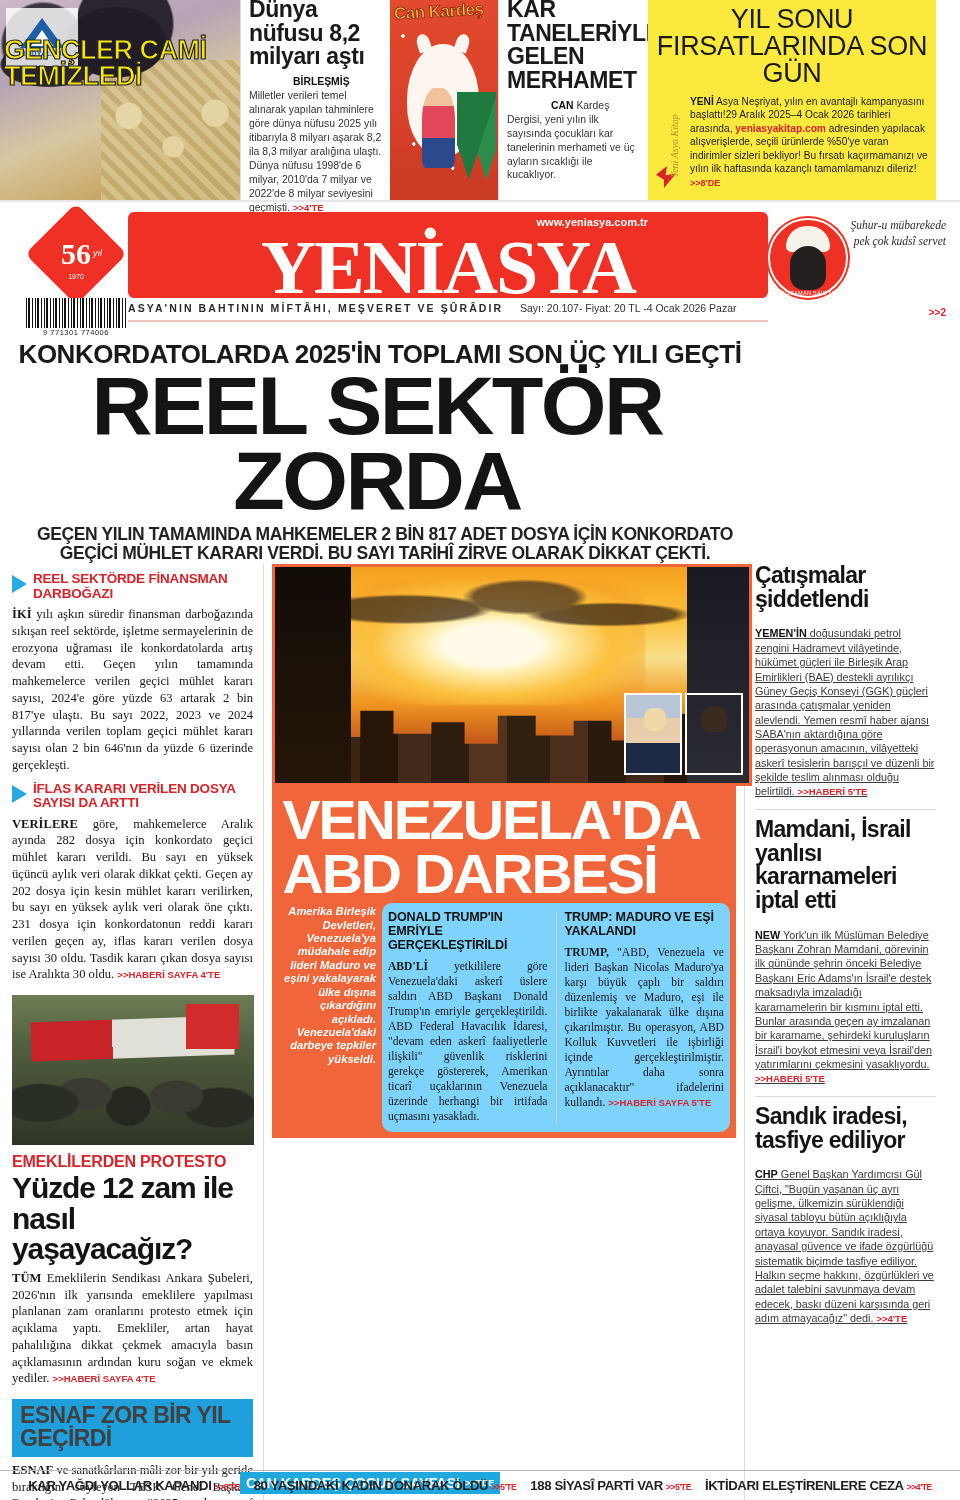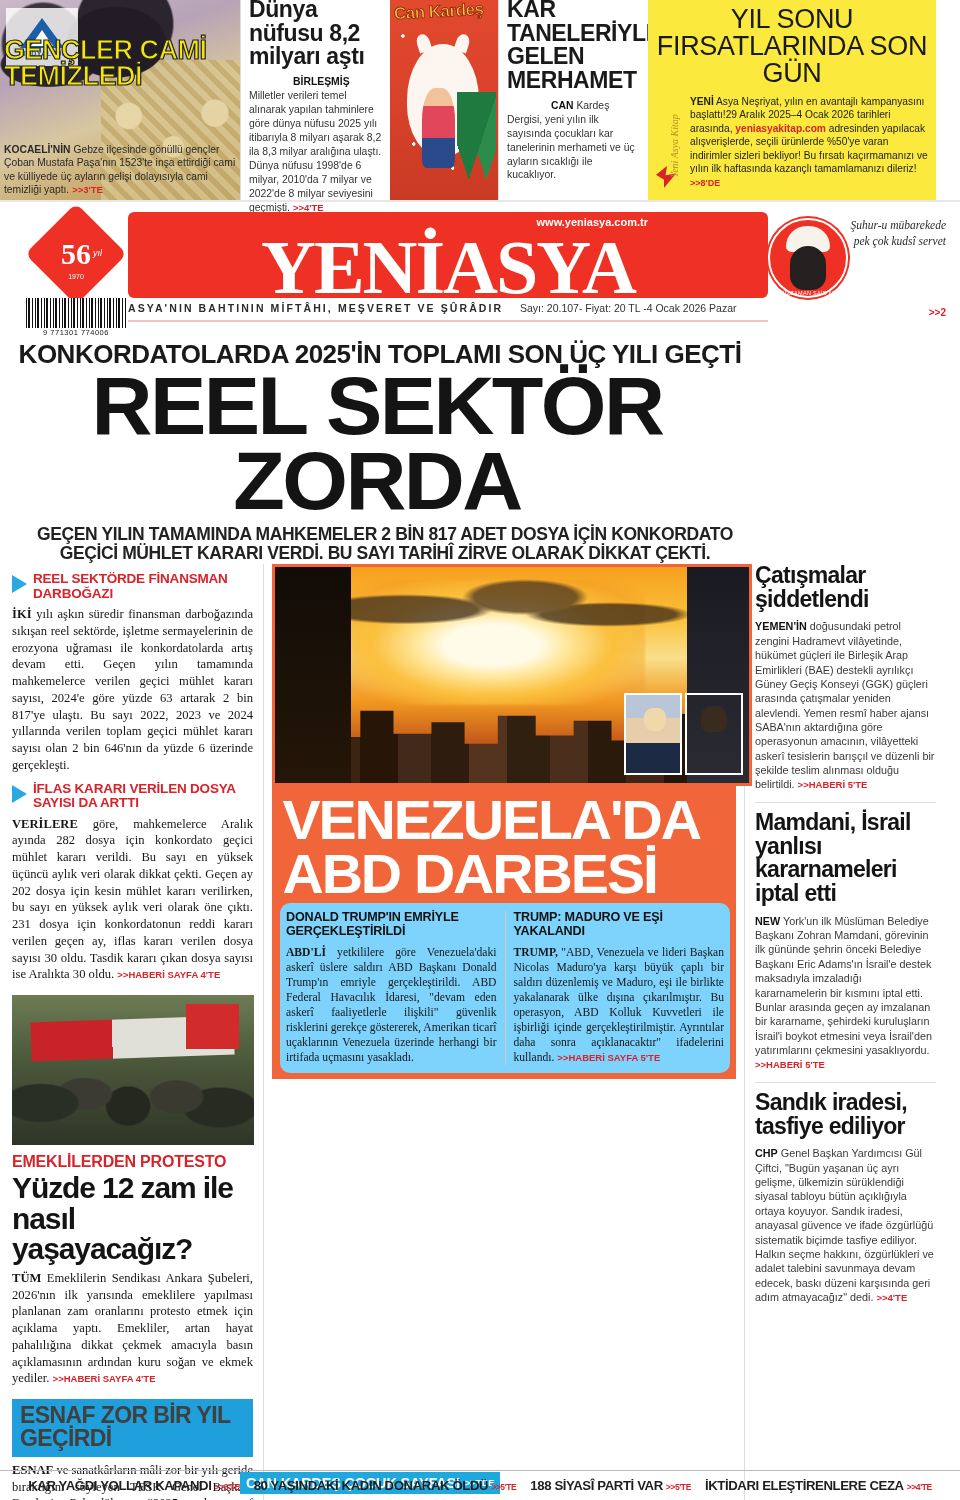--- a/index.html
+++ b/index.html
@@ -289,21 +289,21 @@
   }
   .vcards { flex:1; background:#7dd3fc; border-radius:10px; display:flex; padding:8px 6px; gap:8px;}
   .vcard { flex:1; }
   .vcard.second { border-left:1px solid #ccc; padding-left:8px; }
   .vc-h { font-size:12.6px; font-weight:800; line-height:1.1; letter-spacing:-.2px; color:#111; }
   .vc-b { font-family:"Liberation Serif",serif; font-size:11.6px; line-height:1.3; text-align:justify; margin-top:6px; color:#17171a;}
   .vc-b b{font-weight:700;}
 
   
   .rh { font-size:23px; font-weight:800; line-height:1.03; letter-spacing:-.7px; color:#141414;}
-  .rb { font-size:10.8px; line-height:1.33; margin-top:8px; color:#3a3a3a; }
+  .rb { font-size:10.8px; line-height:1.33; margin-top:15px; color:#3a3a3a;text-decoration:underline; }
   .rb b { color:#111; font-weight:700; }
   .rule { height:1px; background:#ddd; margin:10px 0 8px; }
 
   
   .ticker {
     position:absolute; left:0; bottom:0; width:960px; height:30px;
     border-top:1px solid #bbb; display:flex; align-items:center; justify-content:center; gap:14px;
     font-size:13.2px; font-weight:700; letter-spacing:-.4px; color:#1f1f1f;
   }
   .ticker .it { display:flex; align-items:baseline; gap:3px; white-space:nowrap;}
@@ -318,25 +318,20 @@
 
     <div class="tb-photo">
       <div class="imgfill"></div>
       <div class="ornament"></div>
       <div class="figs"></div>
       <div class="medlogo">
         <div class="tri"></div>
         <div class="mtxt">MEDYALOJI</div>
       </div>
       <div class="tb-overtitle">GENÇLER CAMİ TEMİZLEDİ</div>
-      <div class="tb-cap">
-        <b>KOCAELİ'NİN</b>
-        <span>Gebze ilçesinde gönüllü gençler Çoban Mustafa Paşa'nın 1523'te  inşa ettirdiği cami ve külliyede üç ayların gelişi dolayısıyla cami temizliği yaptı.</span>
-        <span class="ref">&gt;&gt;3'TE</span>
-      </div>
     </div>
 
     <div class="tb-col">
       <div class="tb-h">Dünya nüfusu 8,2 milyarı aştı</div>
       <div class="tb-body">
         <b>BİRLEŞMİŞ</b>
         <span>Milletler verileri temel alınarak yapılan tahminlere göre dünya nüfusu 2025 yılı itibarıyla 8 milyarı aşarak 8,2 ila 8,3 milyar aralığına ulaştı. Dünya nüfusu 1998'de 6 milyar, 2010'da 7 milyar ve 2022'de 8 milyar seviyesini geçmişti.</span>
         <span class="ref">&gt;&gt;4'TE</span>
       </div>
     </div>
@@ -470,20 +465,21 @@
         <div class="inset">
           <div class="ph trump"></div>
           <div class="ph maduro"></div>
         </div>
       </div>
 
       <div class="orangebox">
         <div class="vhead">VENEZUELA'DA</div>
         <div class="vhead">ABD DARBESİ</div>
         <div class="vrow">
+          <div class="vlead">Amerika Birleşik Devletleri, Venezuela'ya müdahale edip lideri Maduro ve eşini yakalayarak ülke dışına çıkardığını açıkladı. Venezuela'daki darbeye tepkiler yükseldi.</div>
           <div class="vcards">
             <div class="vcard">
               <div class="vc-h">DONALD TRUMP'IN EMRİYLE GERÇEKLEŞTİRİLDİ</div>
               <div class="vc-b">
                 <b>ABD'Lİ</b>
                 <span>yetkililere göre Venezuela'daki askerî üslere saldırı ABD Başkanı Donald Trump'ın emriyle gerçekleştirildi. ABD Federal Havacılık İdaresi, "devam eden askerî faaliyetlerle ilişkili" güvenlik risklerini gerekçe göstererek, Amerikan ticarî uçaklarının Venezuela üzerinde herhangi bir irtifada uçmasını yasakladı.</span>
               </div>
             </div>
             <div class="vcard second">
               <div class="vc-h">TRUMP: MADURO VE EŞİ YAKALANDI</div>

